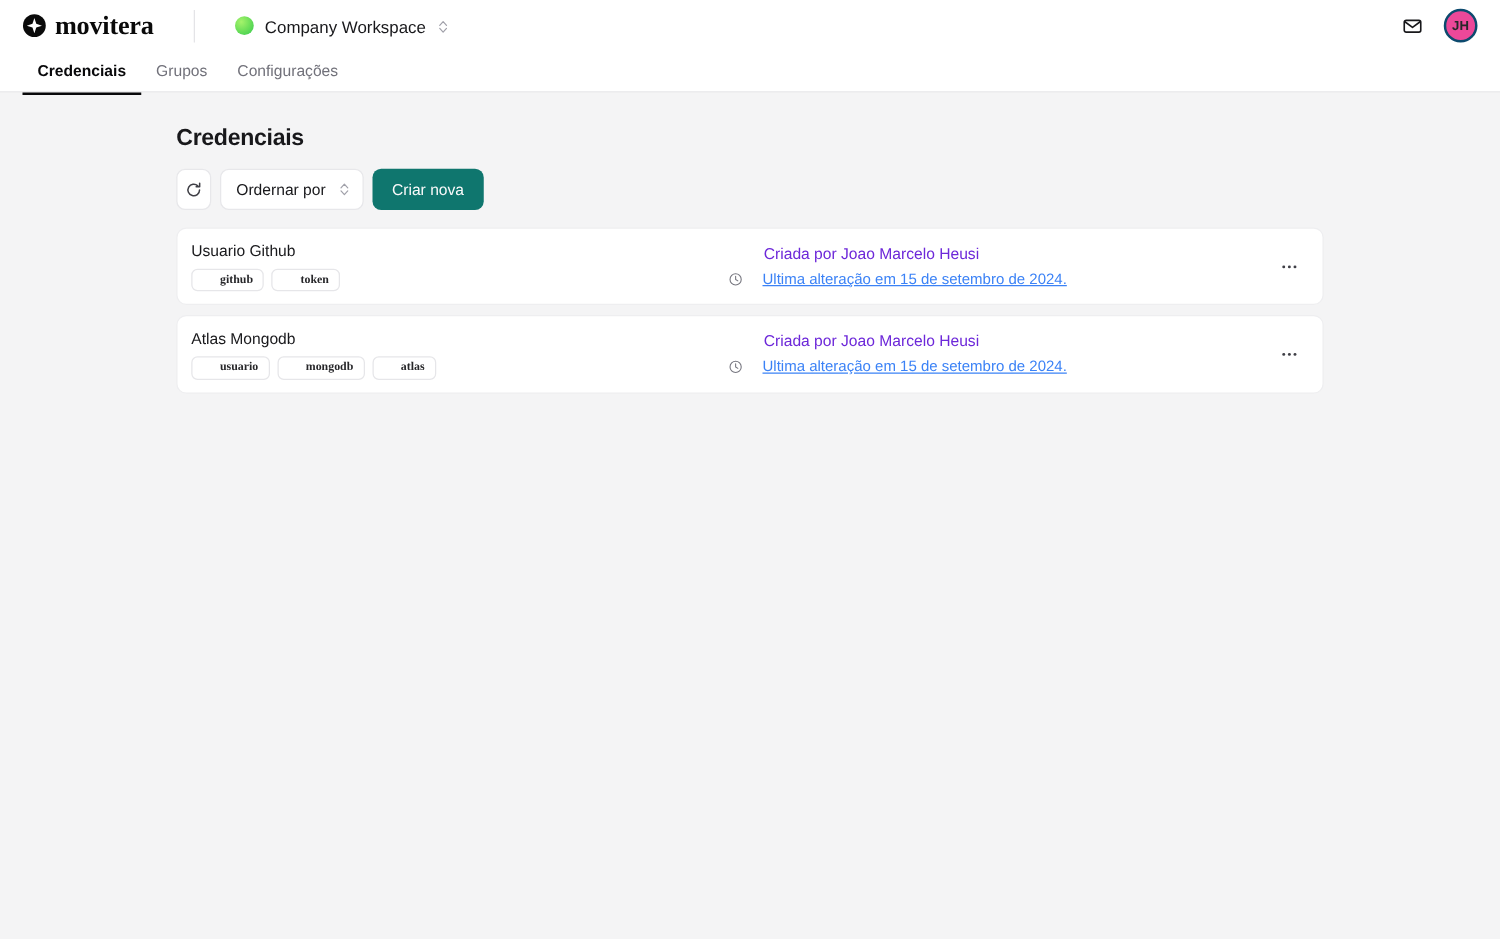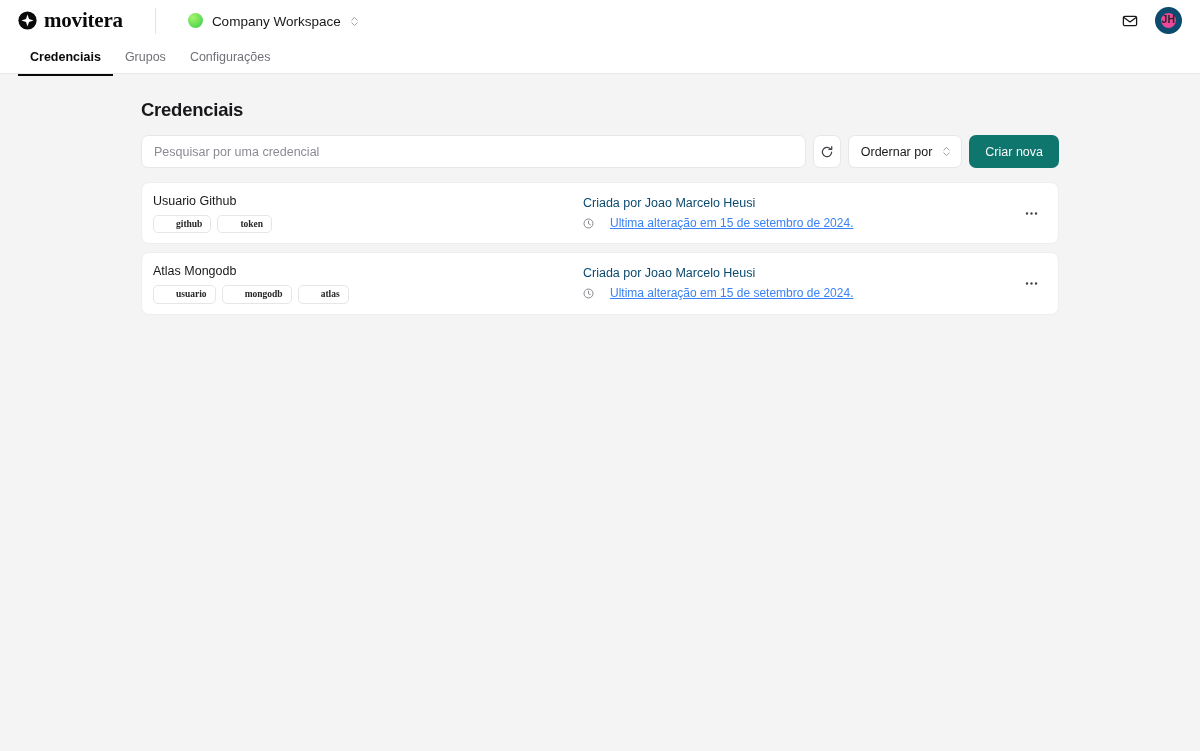--- a/index.html
+++ b/index.html
@@ -107,23 +107,23 @@
     background: transparent;
     cursor: pointer;
     color: #18181b;
   }
 
   .avatar {
     width: 27px;
     height: 27px;
     border-radius: 50%;
     background: #ec4899;
-    border: 6px solid #0c4a6e;
-    display: flex;
-    align-items: flex-start;
+    border: 2px solid #0c4a6e;
+    display: flex;
+    align-items: center;
     justify-content: center;
     font-size: 10.5px;
     font-weight: 600;
     letter-spacing: 0.2px;
     color: #27272a;
     cursor: pointer;
     user-select: none;
   }
 
   
@@ -310,23 +310,24 @@
     line-height: 1.1;
     white-space: nowrap;
   }
 
   .cred-meta {
     flex: 1 1 auto;
   }
 
   .meta-author {
     font-size: 12.5px;
-    color: #0c4a6e;
+    color: #6d28d9;
     line-height: 1.35;
     margin-bottom: 3px;
+    margin-left: 28px;
   }
 
   .meta-updated {
     display: flex;
     align-items: center;
     gap: 16px;
     font-size: 12px;
     color: #3b82f6;
     line-height: 1.35;
     text-decoration: underline;
@@ -398,21 +399,20 @@
   <div class="header-rule"></div>
 </header>
 
 <main class="main">
   <div class="container">
 
     <h1 class="page-title">Credenciais</h1>
 
     <div class="toolbar">
 
-      <input class="search-input" type="text" placeholder="Pesquisar por uma credencial" value="" style="">
 
       <button class="icon-btn" aria-label="refresh">
         <svg width="14" height="14" viewBox="0 0 16 16" aria-hidden="true">
           <path d="M13.3 8a5.3 5.3 0 1 1-1.6-3.8" fill="none" stroke="currentColor" stroke-width="1.4" stroke-linecap="round"></path>
           <path d="M13.4 1.9 L13.4 5.1 L10.2 5.1" fill="none" stroke="currentColor" stroke-width="1.4" stroke-linecap="round" stroke-linejoin="round"></path>
         </svg>
       </button>
 
       <div class="sort-select">
         <span>Ordernar por</span>

